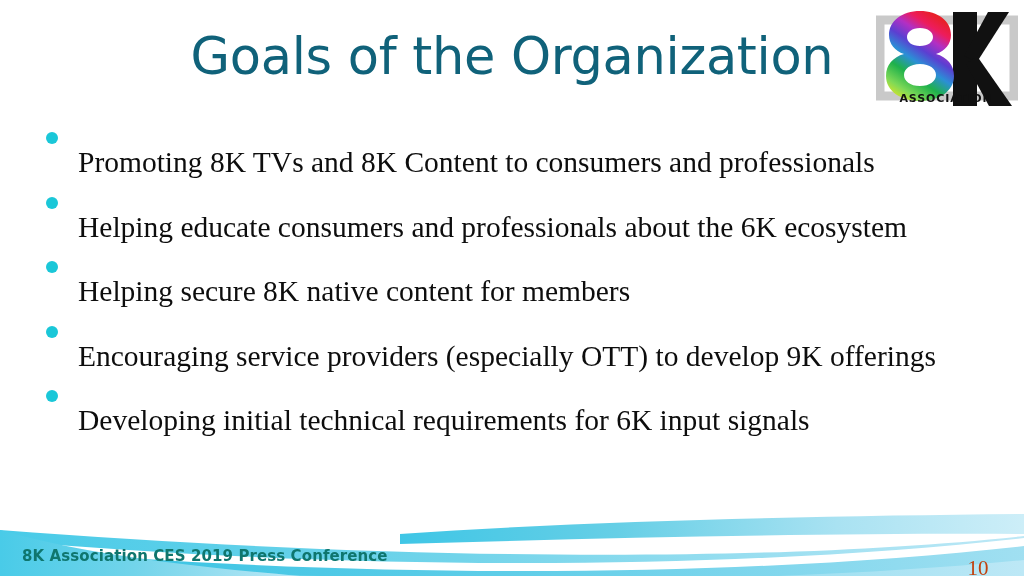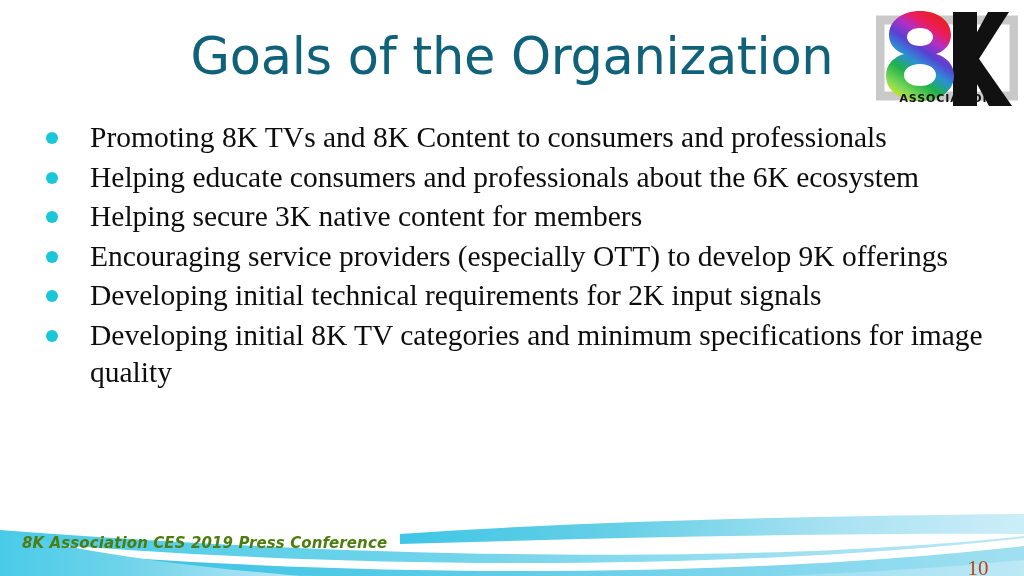--- a/index.html
+++ b/index.html
@@ -45,20 +45,21 @@
   #bullets {
     position: absolute;
     left: 46px;
     top: 119px;
     width: 940px;
   }
   .bullet-row {
     display: flex;
     align-items: flex-start;
     margin-bottom: 2px;
+    flex-direction: column;
   }
   .bullet-dot {
     flex: 0 0 auto;
     width: 12px;
     height: 12px;
     border-radius: 50%;
     background: #1ac7d8;
     margin-top: 13px;
     margin-right: 0px;
   }
@@ -77,28 +78,27 @@
     position: absolute;
     left: 0;
     top: 500px;
     width: 1024px;
     height: 76px;
   }
   #footer svg { display: block; }
   #footer-text {
     position: absolute;
     left: 22px;
-    top: 34px;
-    color: #4d7c0f;
+    top: 47px;
+    color: #0f766e;
     font-family: "DejaVu Sans", sans-serif;
     font-size: 15px;
     font-weight: 700;
     letter-spacing: 0.1px;
     white-space: nowrap;
-    font-style: italic;
   }
   #page-number {
     position: absolute;
     left: 958px;
     top: 56px;
     width: 40px;
     text-align: center;
     color: #c2410c;
     font-family: "Liberation Serif", serif;
     font-size: 21px;
@@ -168,38 +168,34 @@
       <span class="bullet-text">Promoting 8K TVs and 8K Content to consumers and professionals</span>
     </div>
 
     <div class="bullet-row">
       <span class="bullet-dot"></span>
       <span class="bullet-text">Helping educate consumers and professionals about the 6K ecosystem</span>
     </div>
 
     <div class="bullet-row">
       <span class="bullet-dot"></span>
-      <span class="bullet-text">Helping secure 3K native content for members</span>
+      <span class="bullet-text">Helping secure 8K native content for members</span>
     </div>
 
     <div class="bullet-row">
       <span class="bullet-dot"></span>
       <span class="bullet-text">Encouraging service providers (especially OTT) to develop 9K offerings</span>
     </div>
 
 
     <div class="bullet-row">
       <span class="bullet-dot"></span>
-      <span class="bullet-text">Developing initial technical requirements for 2K input signals</span>
-    </div>
-
-    <div class="bullet-row">
-      <span class="bullet-dot"></span>
-      <span class="bullet-text">Developing initial 8K TV categories and minimum specifications for image quality</span>
-    </div>
+      <span class="bullet-text">Developing initial technical requirements for 6K input signals</span>
+    </div>
+
 
   </div>
 
   <div id="footer">
     <svg width="1024" height="76" viewBox="0 0 1024 76" xmlns="http://www.w3.org/2000/svg">
       <defs>
         <linearGradient id="bandA" x1="0" y1="0" x2="1" y2="0">
           <stop offset="0.00" stop-color="#3fc6e6"></stop>
           <stop offset="0.35" stop-color="#66cfe6"></stop>
           <stop offset="0.70" stop-color="#a9e2f2"></stop>

